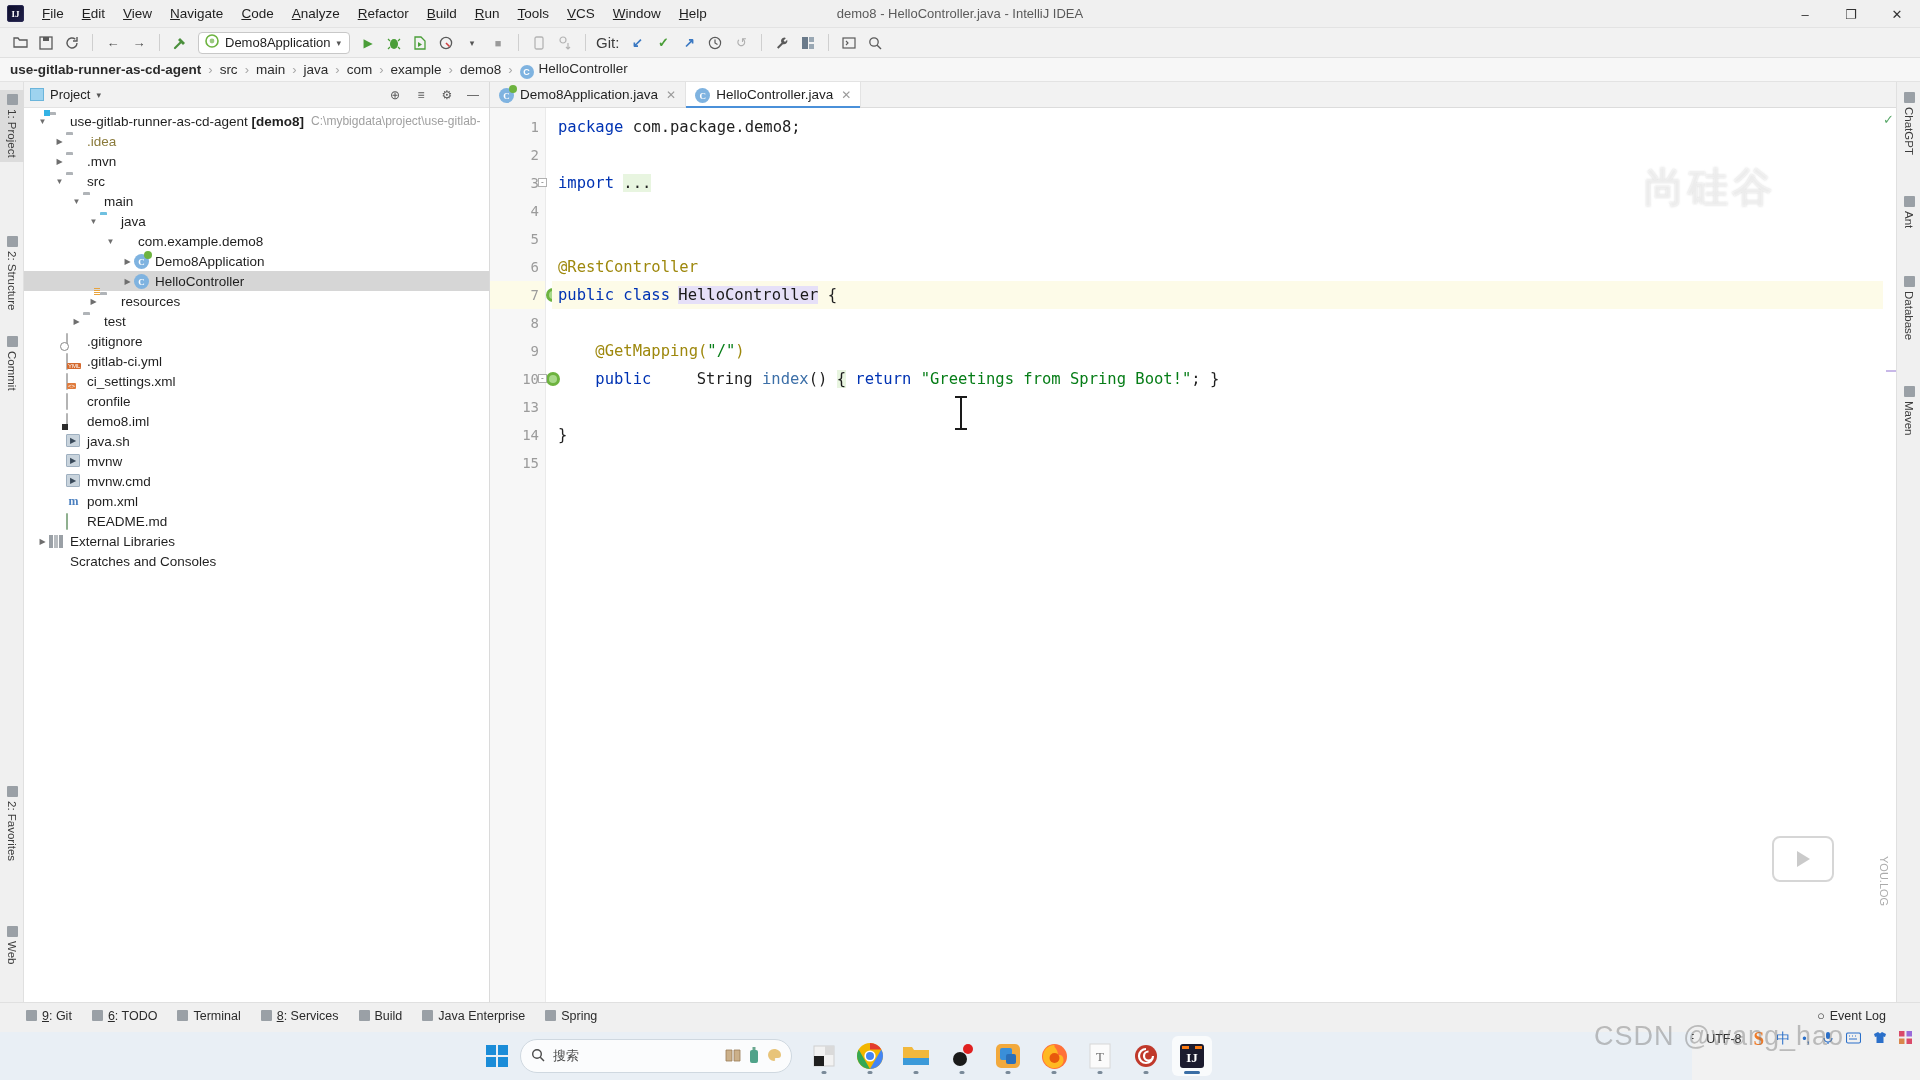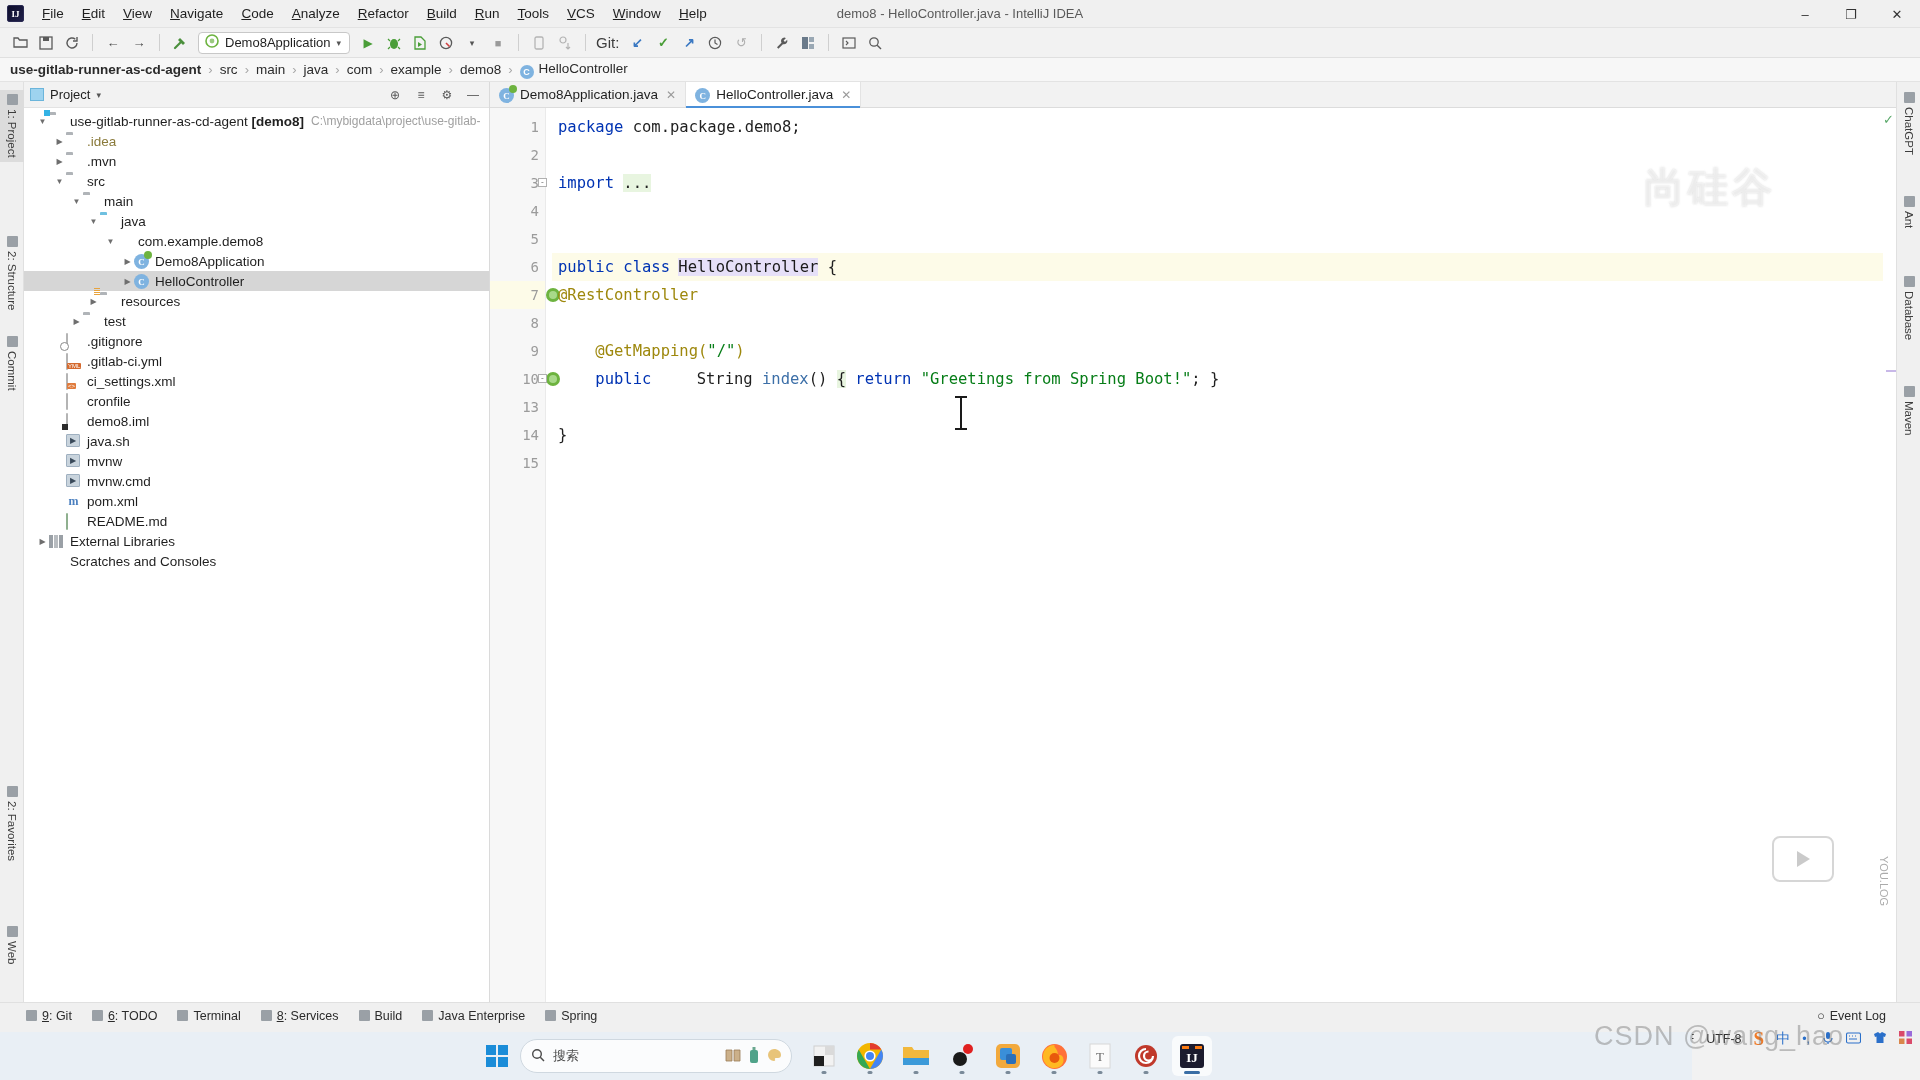--- a/index.html
+++ b/index.html
@@ -748,22 +748,22 @@
           <div class="gut-row">
             <span>15</span>
           </div>
         </div>
       <div class="code" id="code">
           <div class="cline" style="position: relative;"><span class="k">package </span><span class="plain">com.package.demo8;</span></div>
           <div class="cline" style="position: relative;">&nbsp;</div>
           <div class="cline" style="position: relative;"><span class="fold-mark">-</span><span class="k">import </span><span class="brace-hl plain">...</span></div>
           <div class="cline" style="position: relative;">&nbsp;</div>
           <div class="cline" style="position: relative;">&nbsp;</div>
+          <div class="cline" style="position: relative;"><span class="ann">@RestController</span></div>
           <div class="cline hl" style="position: relative;"><span class="k">public </span><span class="k">class </span><span class="caret"></span><span class="sel-ident">HelloController</span><span class="plain"> {</span></div>
-          <div class="cline" style="position: relative;"><span class="ann">@RestController</span></div>
           <div class="cline" style="position: relative;">&nbsp;</div>
           <div class="cline" style="position: relative;"><span class="ann">    @GetMapping(</span><span class="str">"/"</span><span class="ann">)</span></div>
           <div class="cline" style="position: relative;"><span class="fold-mark">-</span><span class="k">    public </span><span class="cls">String </span><span class="fn">index</span><span class="plain">() </span><span class="brace-hl">{</span><span class="plain"> </span><span class="k">return </span><span class="str">"Greetings from Spring Boot!"</span><span class="plain">;</span><span class="plain"> }</span></div>
           <div class="cline" style="position: relative;">&nbsp;</div>
           <div class="cline" style="position: relative;"><span class="plain">}</span></div>
           <div class="cline" style="position: relative;">&nbsp;</div>
         </div>
       <div class="mouse-caret"></div>
       <div class="scroll-track">
         <span class="scroll-ok">✓</span>

